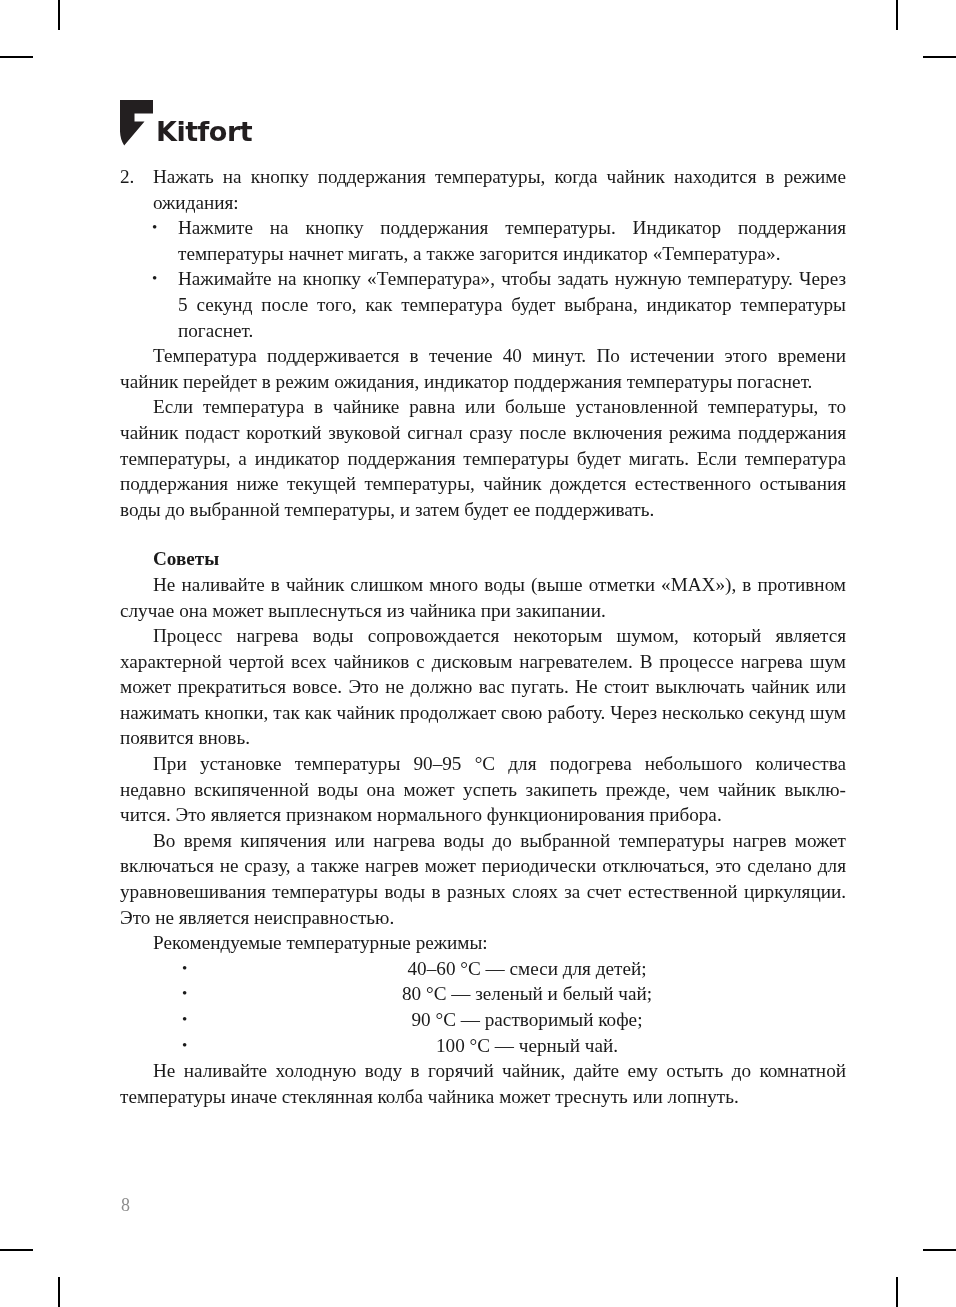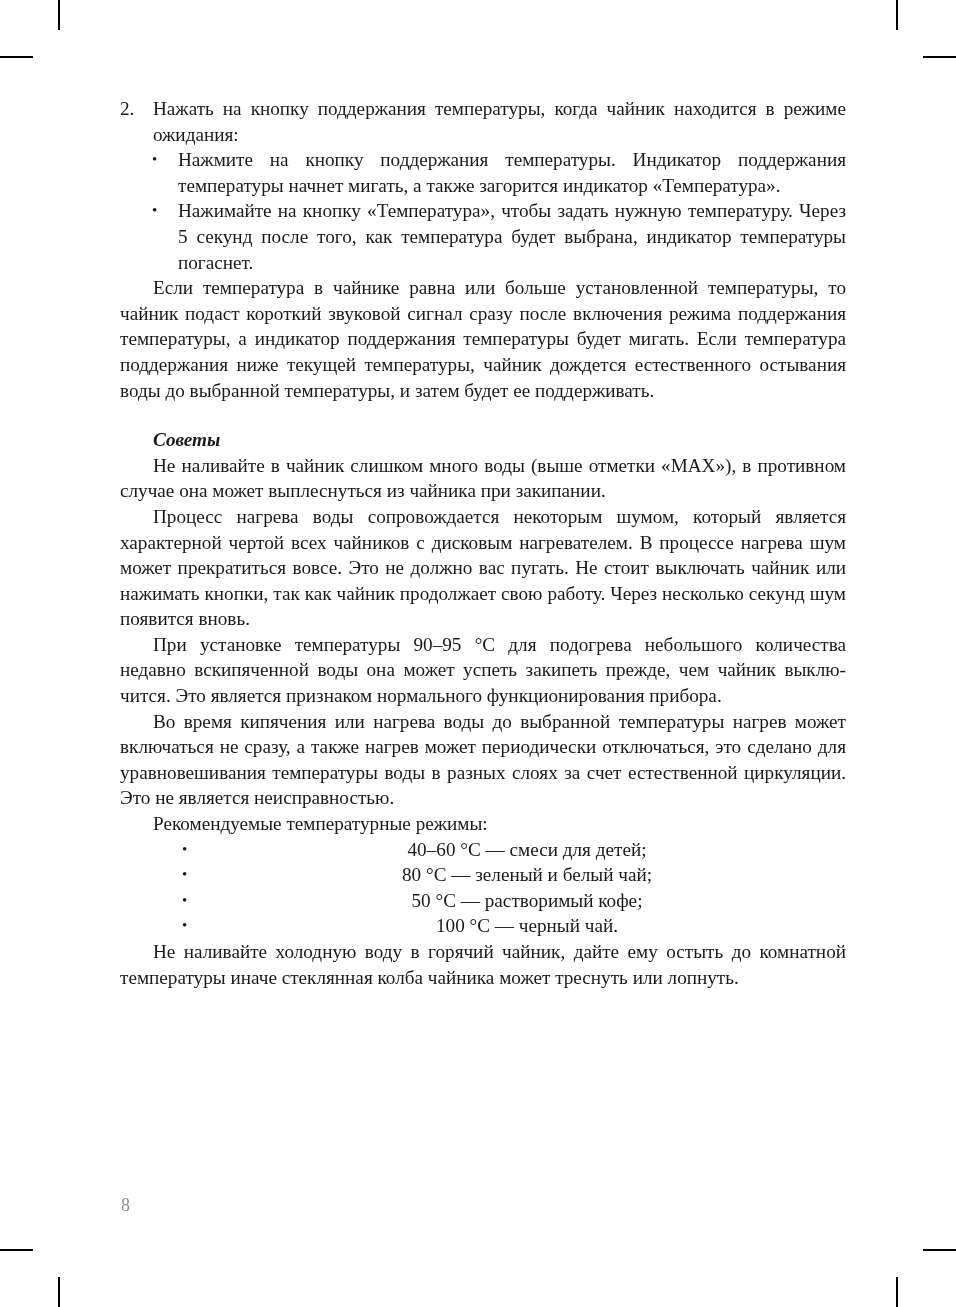--- a/index.html
+++ b/index.html
@@ -80,21 +80,20 @@
     text-indent: 33px;
   }
 
   h3.subhead {
     margin: 0;
     font-size: 19.2px;
     line-height: 25.6px;
     font-weight: bold;
     text-indent: 33px;
     text-align: left;
-    font-style: italic;
   }
   .gap { height: 24px; }
 
   
   .numbered {
     display: flex;
     align-items: flex-start;
   }
   .numbered .num {
     width: 33px;
@@ -150,39 +149,46 @@
   <div class="crop h crop-tl-h"></div>
   <div class="crop v crop-tr-v"></div>
   <div class="crop h crop-tr-h"></div>
   <div class="crop v crop-bl-v"></div>
   <div class="crop h crop-bl-h"></div>
   <div class="crop v crop-br-v"></div>
   <div class="crop h crop-br-h"></div>
 
   <div class="content">
 
+    <div class="logo">
+      <svg class="logo-mark" viewBox="0 0 33 46">
+        <path d="M0 0 H33 V13.5 H14.5 V21.5 H24.5 L4.2 45.5 C1.6 41.5 0.2 36.5 0 31.5 Z" fill="#231f20"></path>
+      </svg>
+      <span class="logo-text">Kitfort</span>
+    </div>
 
     <div class="body-text">
 
       <div class="numbered">
         <span class="num">2.</span>
         <span class="num-body">Нажать на кнопку поддержания температуры, когда чайник находится в режиме ожидания:</span>
       </div>
 
       <ul class="bullets indent-1">
         <li>
           <span class="dot">•</span>
           <span class="li-text">Нажмите на кнопку поддержания температуры. Индикатор поддержания температуры начнет мигать, а также загорится индикатор «Температура».</span>
         </li>
         <li>
           <span class="dot">•</span>
           <span class="li-text">Нажимайте на кнопку «Температура», чтобы задать нужную температуру. Через 5 секунд после того, как температура будет выбрана, индикатор тем­пературы погаснет.</span>
         </li>
       </ul>
 
+      <p class="para">Температура поддерживается в течение 40 минут. По истечении этого времени чайник перейдет в режим ожидания, индикатор поддержания температуры погаснет.</p>
       <p class="para">Если температура в чайнике равна или больше установленной температуры, то чайник подаст короткий звуковой сигнал сразу после включения режима поддержа­ния температуры, а индикатор поддержания температуры будет мигать. Если тем­пература поддержания ниже текущей температуры, чайник дождется естественного остывания воды до выбранной температуры, и затем будет ее поддерживать.</p>
 
       <div class="gap"></div>
 
       <h3 class="subhead">Советы</h3>
       <p class="para">Не наливайте в чайник слишком много воды (выше отметки «MAX»), в против­ном случае она может выплеснуться из чайника при закипании.</p>
       <p class="para">Процесс нагрева воды сопровождается некоторым шумом, который является характерной чертой всех чайников с дисковым нагревателем. В процессе нагрева шум может прекратиться вовсе. Это не должно вас пугать. Не стоит выключать чай­ник или нажимать кнопки, так как чайник продолжает свою работу. Через несколько секунд шум появится вновь.</p>
       <p class="para">При установке температуры 90–95 °C для подогрева небольшого количества недавно вскипяченной воды она может успеть закипеть прежде, чем чайник выклю­чится. Это является признаком нормального функционирования прибора.</p>
       <p class="para">Во время кипячения или нагрева воды до выбранной температуры нагрев может включаться не сразу, а также нагрев может периодически отключаться, это сделано для уравновешивания температуры воды в разных слоях за счет естественной цир­куляции. Это не является неисправностью.</p>
 
@@ -191,21 +197,21 @@
         <li>
           <span class="dot">•</span>
           <span class="li-text">40–60 °C — смеси для детей;</span>
         </li>
         <li>
           <span class="dot">•</span>
           <span class="li-text">80 °C — зеленый и белый чай;</span>
         </li>
         <li>
           <span class="dot">•</span>
-          <span class="li-text">50 °C — растворимый кофе;</span>
+          <span class="li-text">90 °C — растворимый кофе;</span>
         </li>
         <li>
           <span class="dot">•</span>
           <span class="li-text">100 °C — черный чай.</span>
         </li>
       </ul>
 
       <p class="para">Не наливайте холодную воду в горячий чайник, дайте ему остыть до комнатной температуры иначе стеклянная колба чайника может треснуть или лопнуть.</p>
 
     </div>

